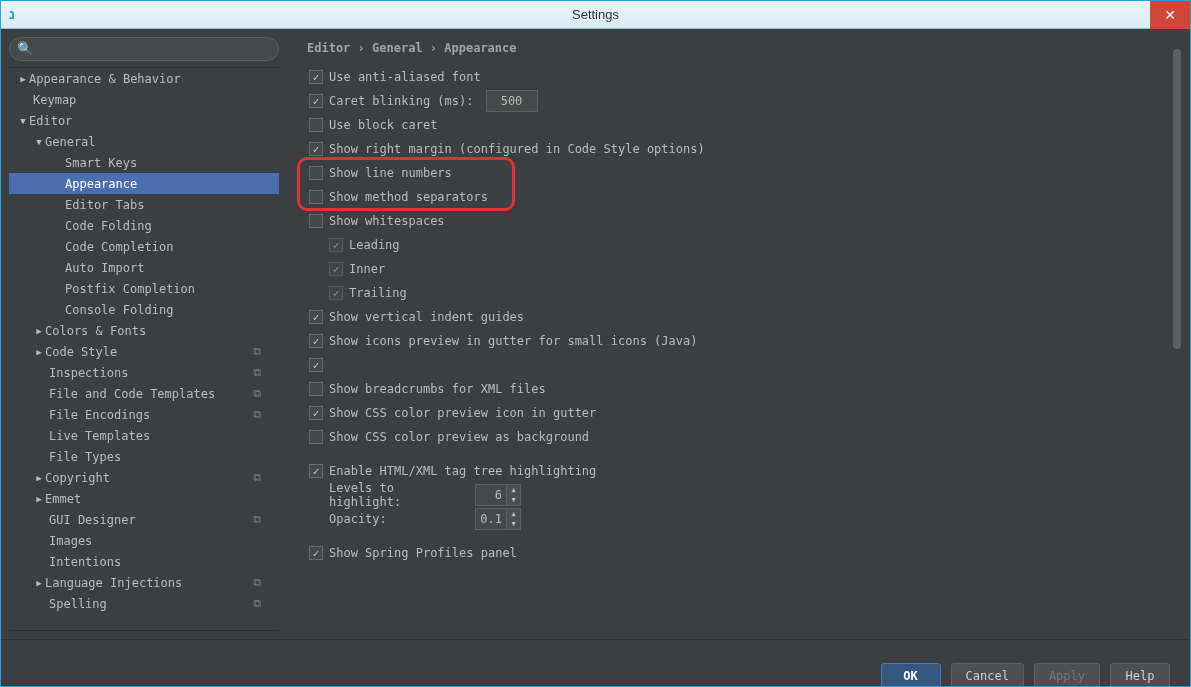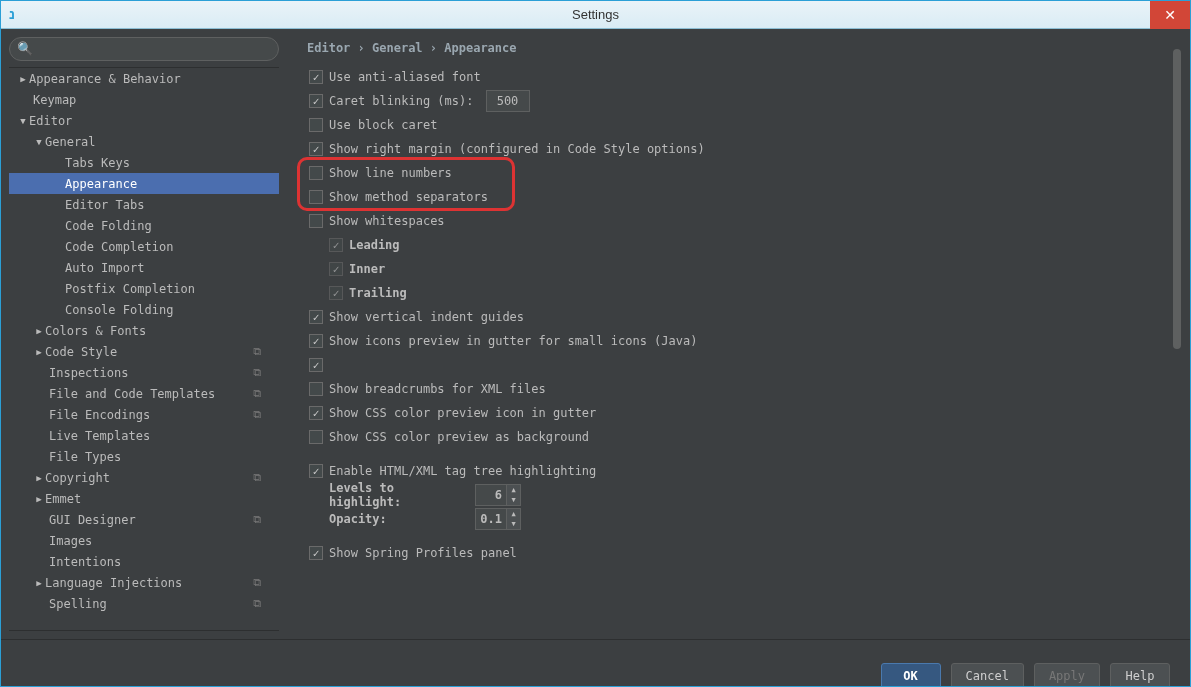--- a/index.html
+++ b/index.html
@@ -134,40 +134,40 @@
   .options {
     position: relative;
     padding-left: 6px;
   }
   .row {
     display: flex;
     align-items: center;
     height: 24px;
     gap: 6px;
   }
-  .row.sub { padding-left: 20px; font-weight: bold; }
+  .row.sub { padding-left: 20px; }
   .cb {
     width: 14px;
     height: 14px;
     border: 1px solid #6a6a6a;
     background: #43494a;
     display: inline-flex;
     align-items: center;
     justify-content: center;
     font-size: 11px;
     line-height: 1;
     color: #c8c8c8;
   }
   .cb.checked::after { content: "✓"; }
   .cb.locked { opacity: .6; }
   .row .txt { color: #bbb; }
   .row .num {
     background: #45494a;
     border: 1px solid #5e6060;
-    width: 44px;
+    width: 52px;
     height: 22px;
     color: #bbb;
     text-align: center;
     display: inline-flex;
     align-items: center;
     justify-content: center;
     margin-left: 6px;
   }
   .spinbox {
     display: inline-flex;
@@ -278,21 +278,21 @@
           </div>
         <div class="tree-row">
             <span class="arrow">▼</span>
             <span class="label">Editor</span>
           </div>
         <div class="tree-row indent-1">
             <span class="arrow">▼</span>
             <span class="label">General</span>
           </div>
         <div class="tree-row indent-3">
-            <span class="label">Tabs Keys</span>
+            <span class="label">Smart Keys</span>
           </div>
         <div class="tree-row indent-3 selected">
             <span class="label">Appearance</span>
           </div>
         <div class="tree-row indent-3">
             <span class="label">Editor Tabs</span>
           </div>
         <div class="tree-row indent-3">
             <span class="label">Code Folding</span>
           </div>

